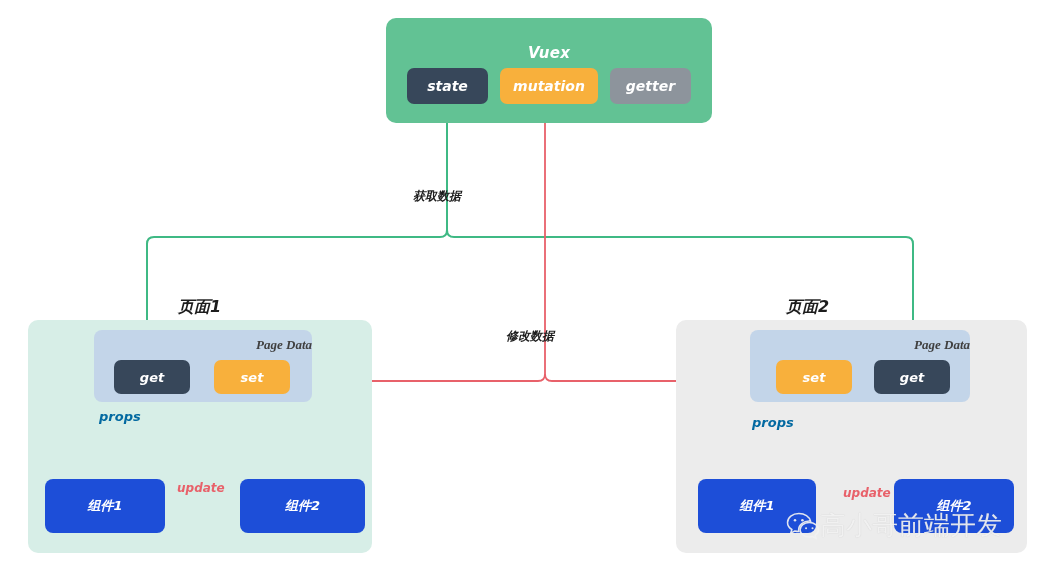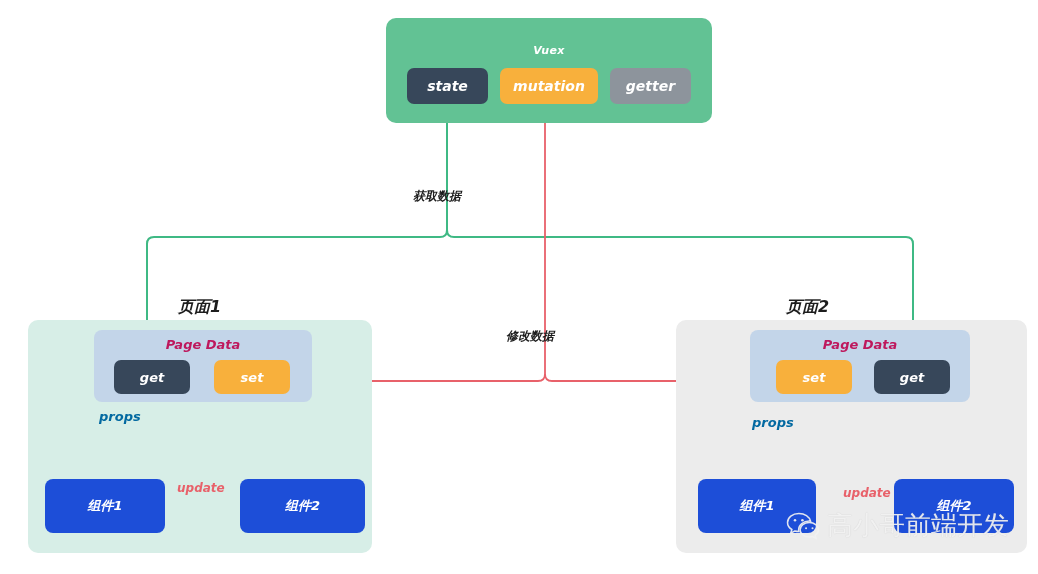--- a/index.html
+++ b/index.html
@@ -36,21 +36,21 @@
     background: #62c294;
     border-radius: 10px;
   }
   .vuex-title {
     position: absolute;
     top: 26px;
     left: 0;
     width: 100%;
     text-align: center;
     color: #ffffff;
-    font-size: 11px;
+    font-size: 15px;
     font-weight: bold;
     font-style: italic;
     letter-spacing: 0.3px;
   }
   .chip {
     position: absolute;
     height: 36px;
     border-radius: 7px;
     display: flex;
     align-items: center;
@@ -100,25 +100,26 @@
     background: #c3d5e9;
     border-radius: 8px;
   }
   .pagedata-left  { left: 94px;  top: 330px; width: 218px; height: 72px; }
   .pagedata-right { left: 750px; top: 330px; width: 220px; height: 72px; }
   .pagedata-title {
     position: absolute;
     top: 7px;
     left: 0;
     width: 100%;
-    text-align: center;
+    text-align: right;
     font-size: 13px;
     font-weight: bold;
     font-style: italic;
-    color: #be185d;
+    color: #404040;
+    font-family: Liberation Serif, serif;
   }
   .gs-chip {
     position: absolute;
     top: 30px;
     height: 34px;
     border-radius: 7px;
     display: flex;
     align-items: center;
     justify-content: center;
     color: #ffffff;
@@ -171,21 +172,20 @@
   .lbl-update-l { left: 177px; top: 481px; }
   .lbl-update-r { left: 843px; top: 486px; }
 
   
   .watermark {
     position: absolute;
     left: 786px;
     top: 508px;
     display: flex;
     align-items: center;
-    gap: 7px;
     opacity: 0.92;
   }
   .wechat-icon { width: 34px; height: 30px; }
   .watermark-text {
     font-size: 26px;
     color: #f2f2f2;
     font-family: "DejaVu Sans", "Liberation Sans", sans-serif;
     letter-spacing: 0px;
     text-shadow: 0 0 1px rgba(120,120,120,0.35);
     white-space: nowrap;

